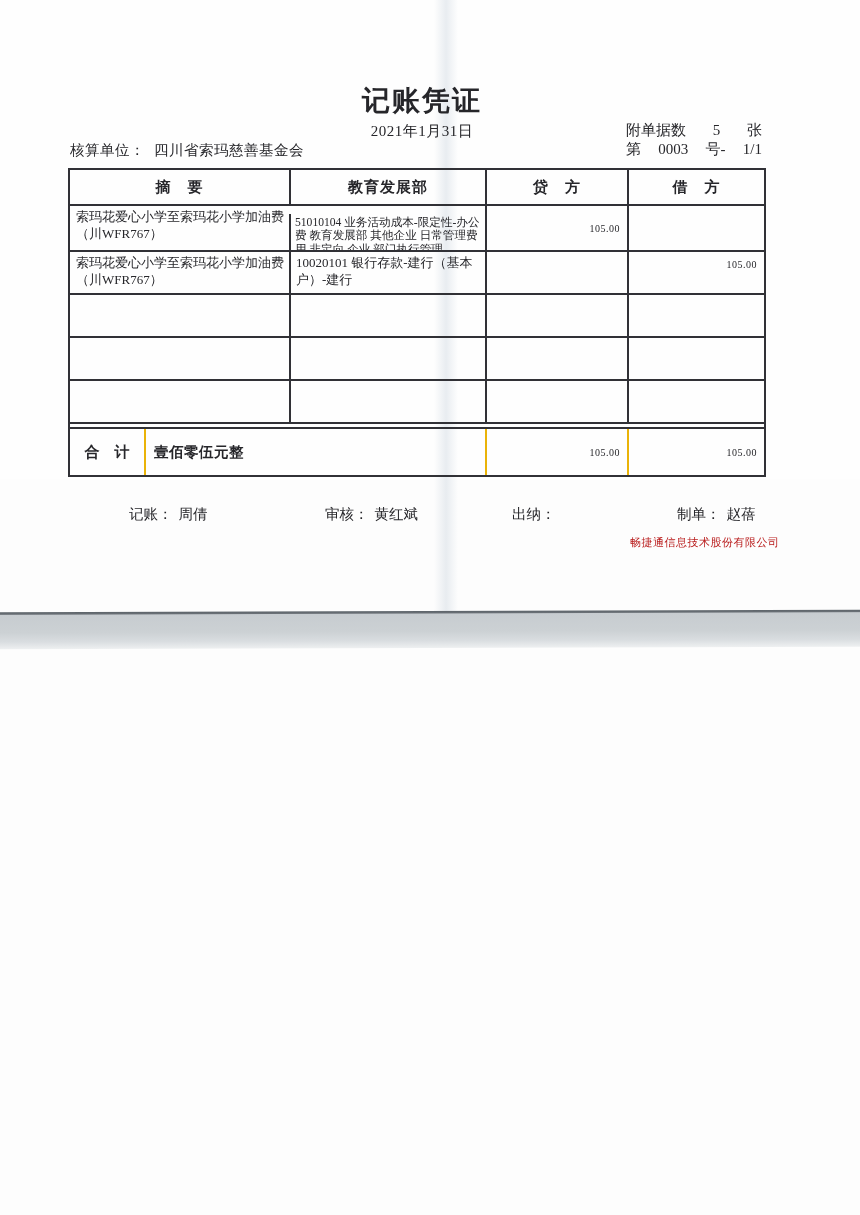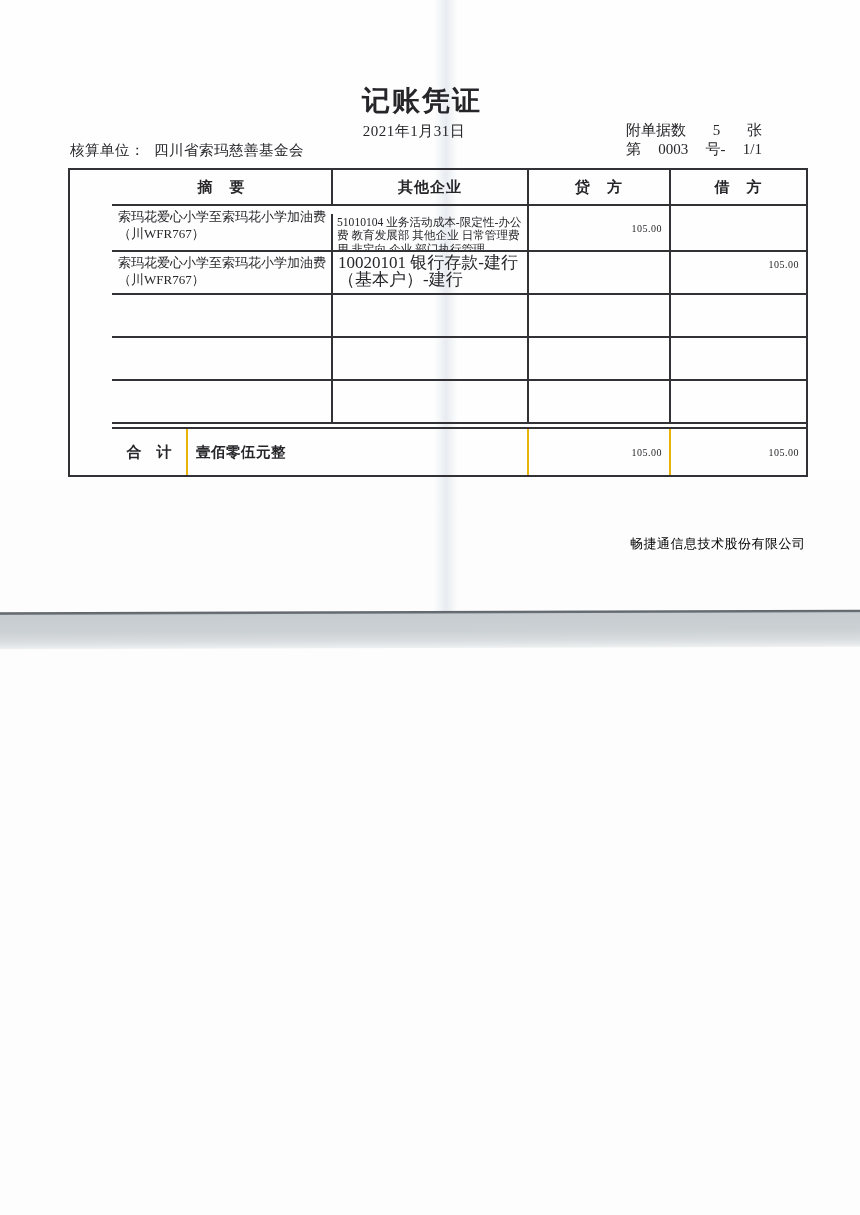--- a/index.html
+++ b/index.html
@@ -34,21 +34,21 @@
       #d9dde0 80%, #eef0f1 100%);
   }
 
   
   .title {
     position: absolute; left: 292px; top: 82px; width: 260px;
     text-align: center; font-size: 28px; font-weight: bold;
     letter-spacing: 2px; white-space: pre;
   }
   .date-line {
-    position: absolute; left: 284px; top: 122px; width: 260px;
+    position: absolute; left: 292px; top: 122px; width: 260px;
     text-align: center; font-size: 15px; letter-spacing: 0.5px;
   }
   .right-info {
     position: absolute; left: 626px; top: 121px; width: 136px;
     font-size: 15px;
   }
   .right-info .info-row {
     display: flex; justify-content: space-between;
     line-height: 19px;
   }
@@ -56,41 +56,40 @@
     position: absolute; left: 70px; top: 141px;
     font-size: 14.5px; letter-spacing: 0.5px; font-family: Liberation Mono, monospace;
   }
   .unit-line .unit-name { margin-left: 9px; }
 
   
   .voucher-table {
     position: absolute; left: 68px; top: 168px; width: 694px;
     border: 2px solid #313136;
     background: transparent;
-    padding-left: 42px;
   }
   .vrow { display: grid; grid-template-columns: 219px 196px 142px 1fr; }
   .vrow + .vrow { border-top: 2px solid #313136; }
   .vrow > div { border-left: 2px solid #313136; box-sizing: border-box; overflow: hidden; }
   .vrow > div:first-child { border-left: none; }
 
   .head-row { height: 34px; }
   .head-row > div {
     display: flex; align-items: center; justify-content: center;
     font-size: 15px; font-weight: bold; letter-spacing: 1px; white-space: pre;
   }
   .data-row { height: 41px; }
   .data-row.first { height: 44px; }
   .cell-summary {
     padding: 3px 5px 2px 6px;
     font-size: 13px; line-height: 16.5px; word-break: break-all;
   }
   .cell-account {
     padding: 3px 4px 2px 5px;
-    font-size: 17px; line-height: 16.5px; word-break: break-all;
+    font-size: 13px; line-height: 16.5px; word-break: break-all;
   }
   .cell-account.dense {
     padding: 2px 3px 1px 4px;
     font-size: 11.6px; line-height: 13.4px; letter-spacing: 0; margin-top: 8px;
   }
   .cell-amount {
     display: flex; justify-content: flex-end; align-items: center;
     padding-right: 7px; font-size: 10px; letter-spacing: 0.5px;
   }
   .cell-amount.top { align-items: flex-start; padding-top: 7px; }
@@ -113,21 +112,21 @@
   .signatures { position: absolute; left: 0; top: 488px; width: 860px; height: 20px; font-size: 14.5px; }
   .sign-item { position: absolute; white-space: pre; }
   .sign-item .sign-name { margin-left: 6px; }
   .sign-1 { left: 100px; }
   .sign-2 { left: 296px; }
   .sign-3 { left: 483px; }
   .sign-4 { left: 648px; }
 
   .vendor-line {
     position: absolute; left: 630px; top: 535px;
-    font-size: 13px; letter-spacing: 0.5px; color: #000000;
+    font-size: 11px; letter-spacing: 0.5px; color: #b91c1c;
   }
 </style>
 </head>
 <body>
 
 <div class="scan-page">
 
   <div class="paper">
     <div class="fold-line"></div>
 
@@ -149,21 +148,21 @@
     </div>
 
     <div class="unit-line">
       <span>核算单位：</span><span class="unit-name">四川省索玛慈善基金会</span>
     </div>
 
     <div class="voucher-table">
 
       <div class="vrow head-row">
         <div>摘　要</div>
-        <div>其他企业</div>
+        <div>教育发展部</div>
         <div>贷　方</div>
         <div>借　方</div>
       </div>
 
       <div class="vrow data-row first">
         <div class="cell-summary">索玛花爱心小学至索玛花小学加油费（川WFR767）</div>
         <div class="cell-account dense">51010104 业务活动成本-限定性-办公费 教育发展部 其他企业 日常管理费用 非定向 企业 部门执行管理</div>
         <div class="cell-amount">105.00</div>
         <div class="cell-amount"></div>
       </div>
@@ -200,19 +199,33 @@
 
       <div class="total-row">
         <div class="total-label">合　计</div>
         <div class="total-words">壹佰零伍元整</div>
         <div class="cell-amount">105.00</div>
         <div class="cell-amount">105.00</div>
       </div>
 
     </div>
 
+    <div class="signatures">
+      <span class="sign-item sign-1">
+        <span>记账：</span><span class="sign-name">周倩</span>
+      </span>
+      <span class="sign-item sign-2">
+        <span>审核：</span><span class="sign-name">黄红斌</span>
+      </span>
+      <span class="sign-item sign-3">
+        <span>出纳：</span><span class="sign-name"></span>
+      </span>
+      <span class="sign-item sign-4">
+        <span>制单：</span><span class="sign-name">赵蓓</span>
+      </span>
+    </div>
 
     <div class="vendor-line">畅捷通信息技术股份有限公司</div>
   </div>
 
   <div class="paper-shadow"></div>
 
 </div>
 
 </body></html>

